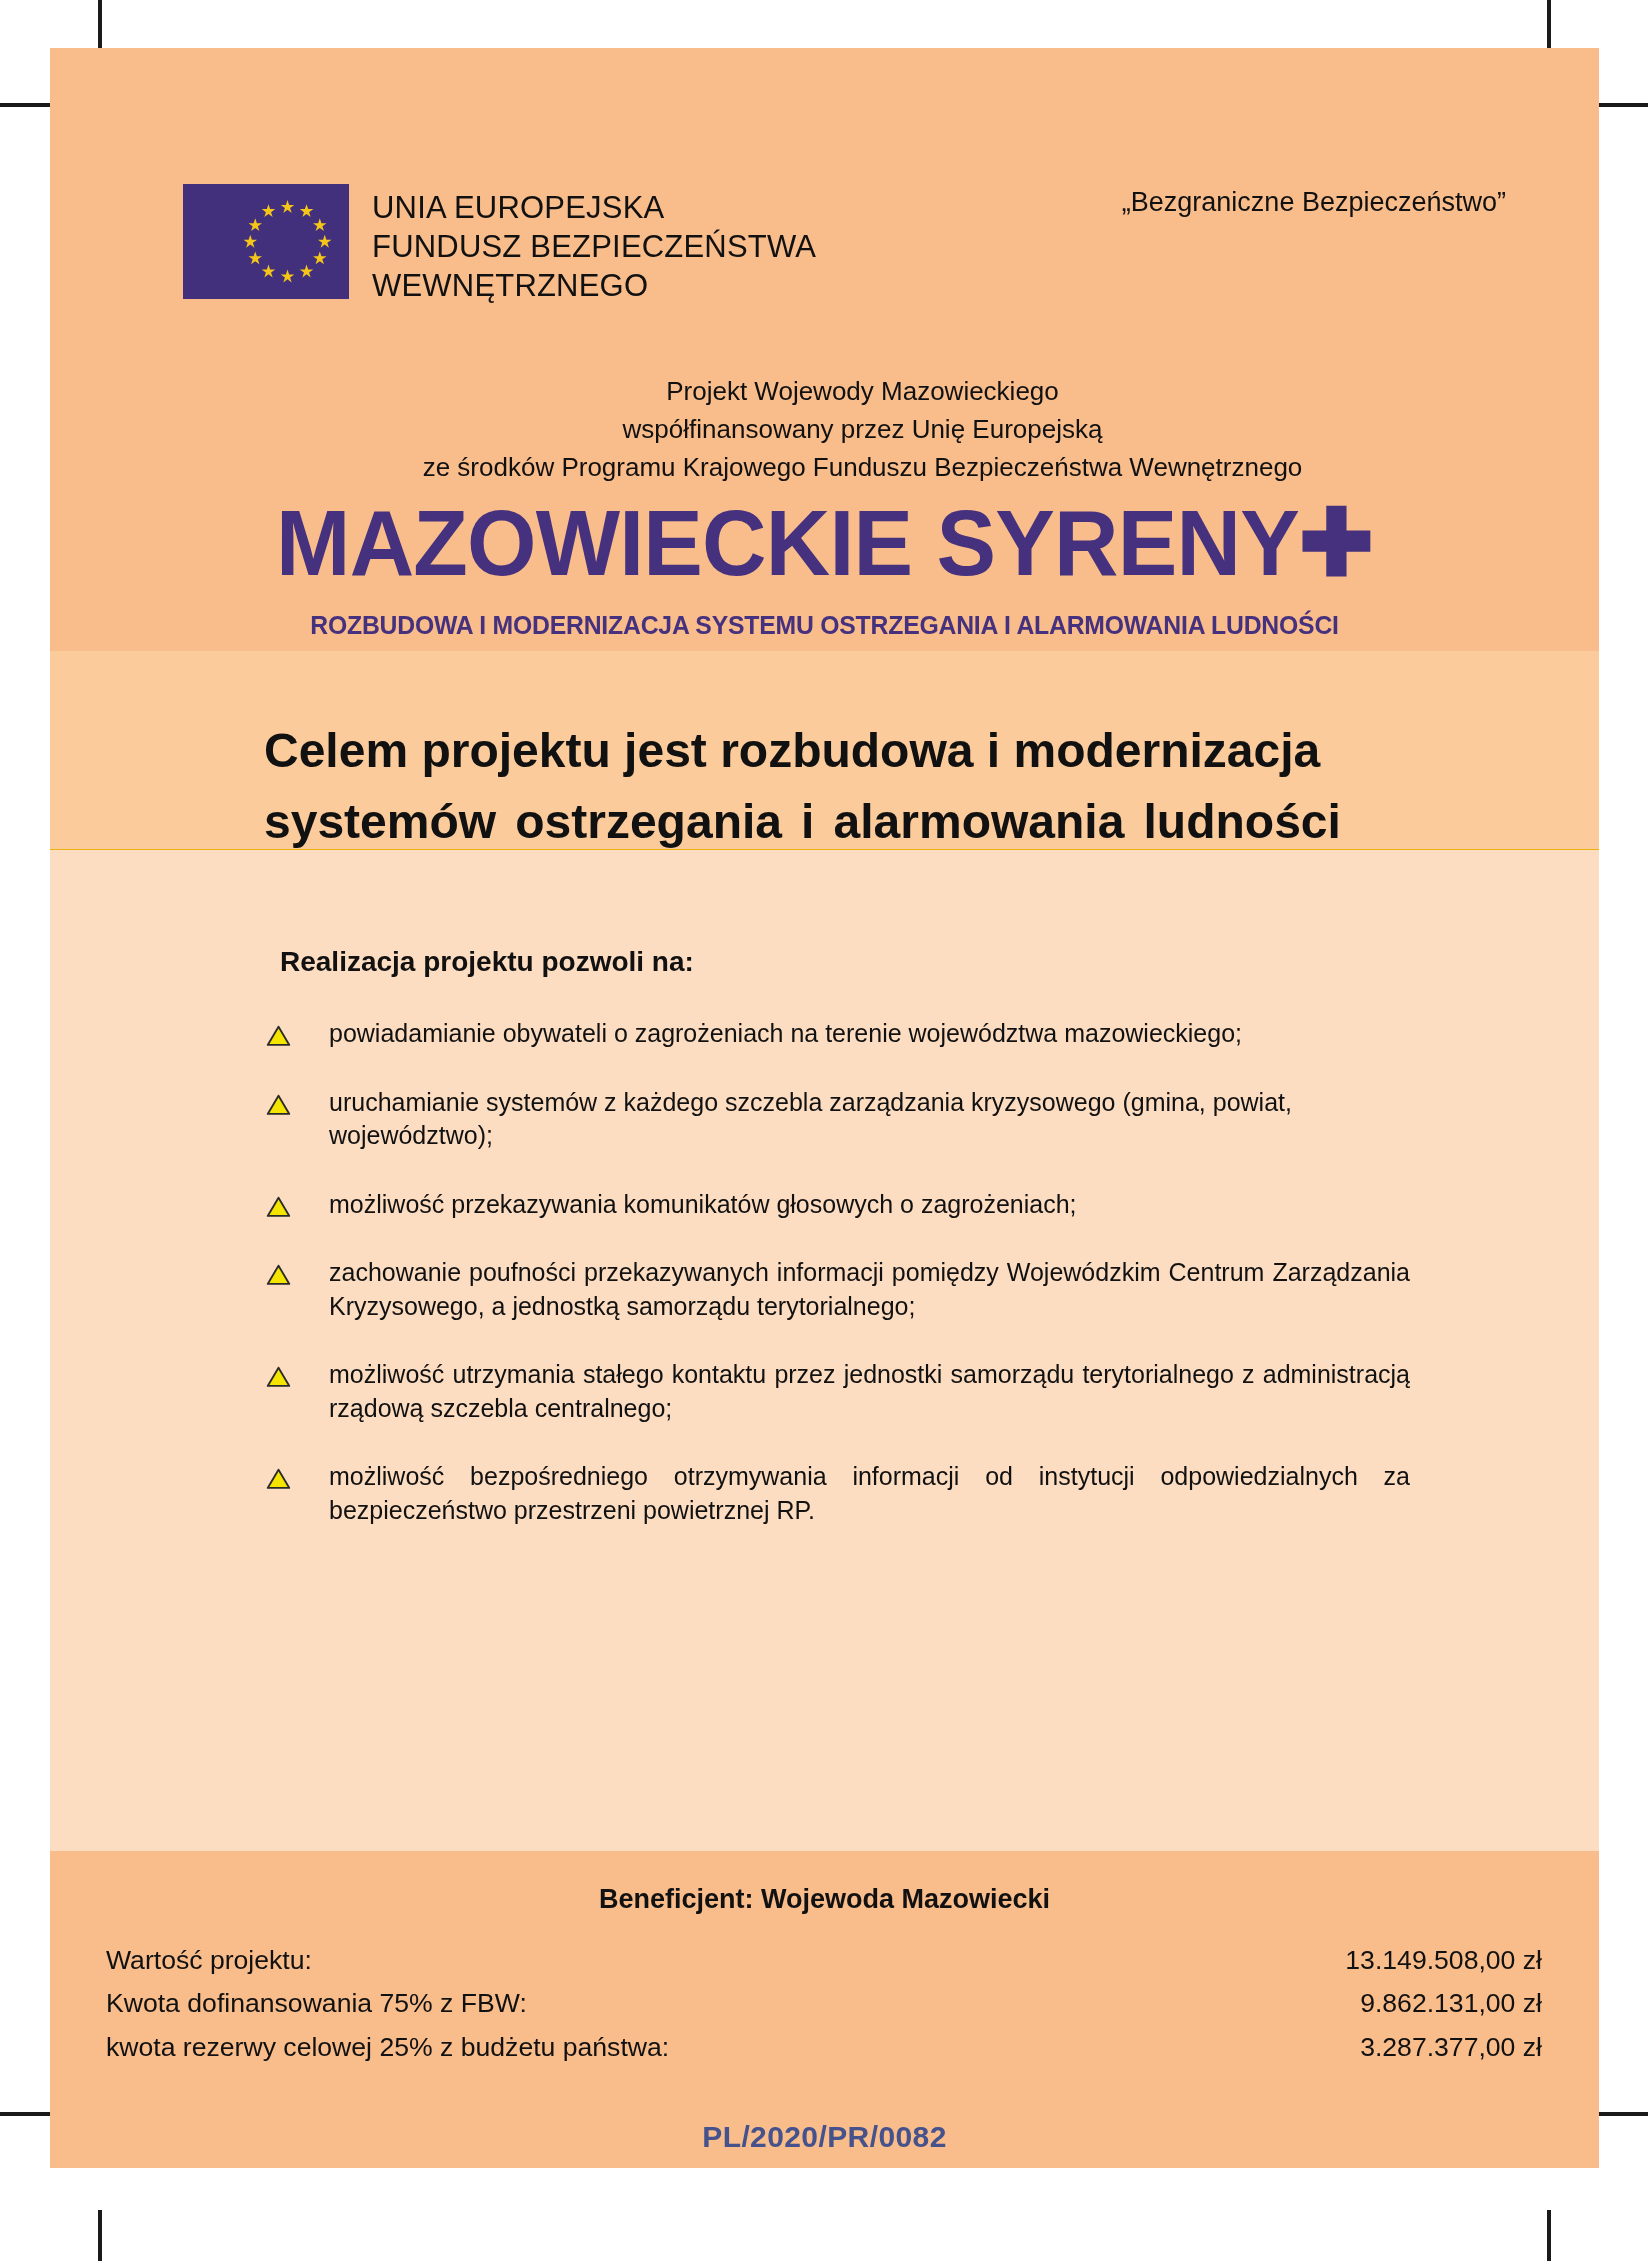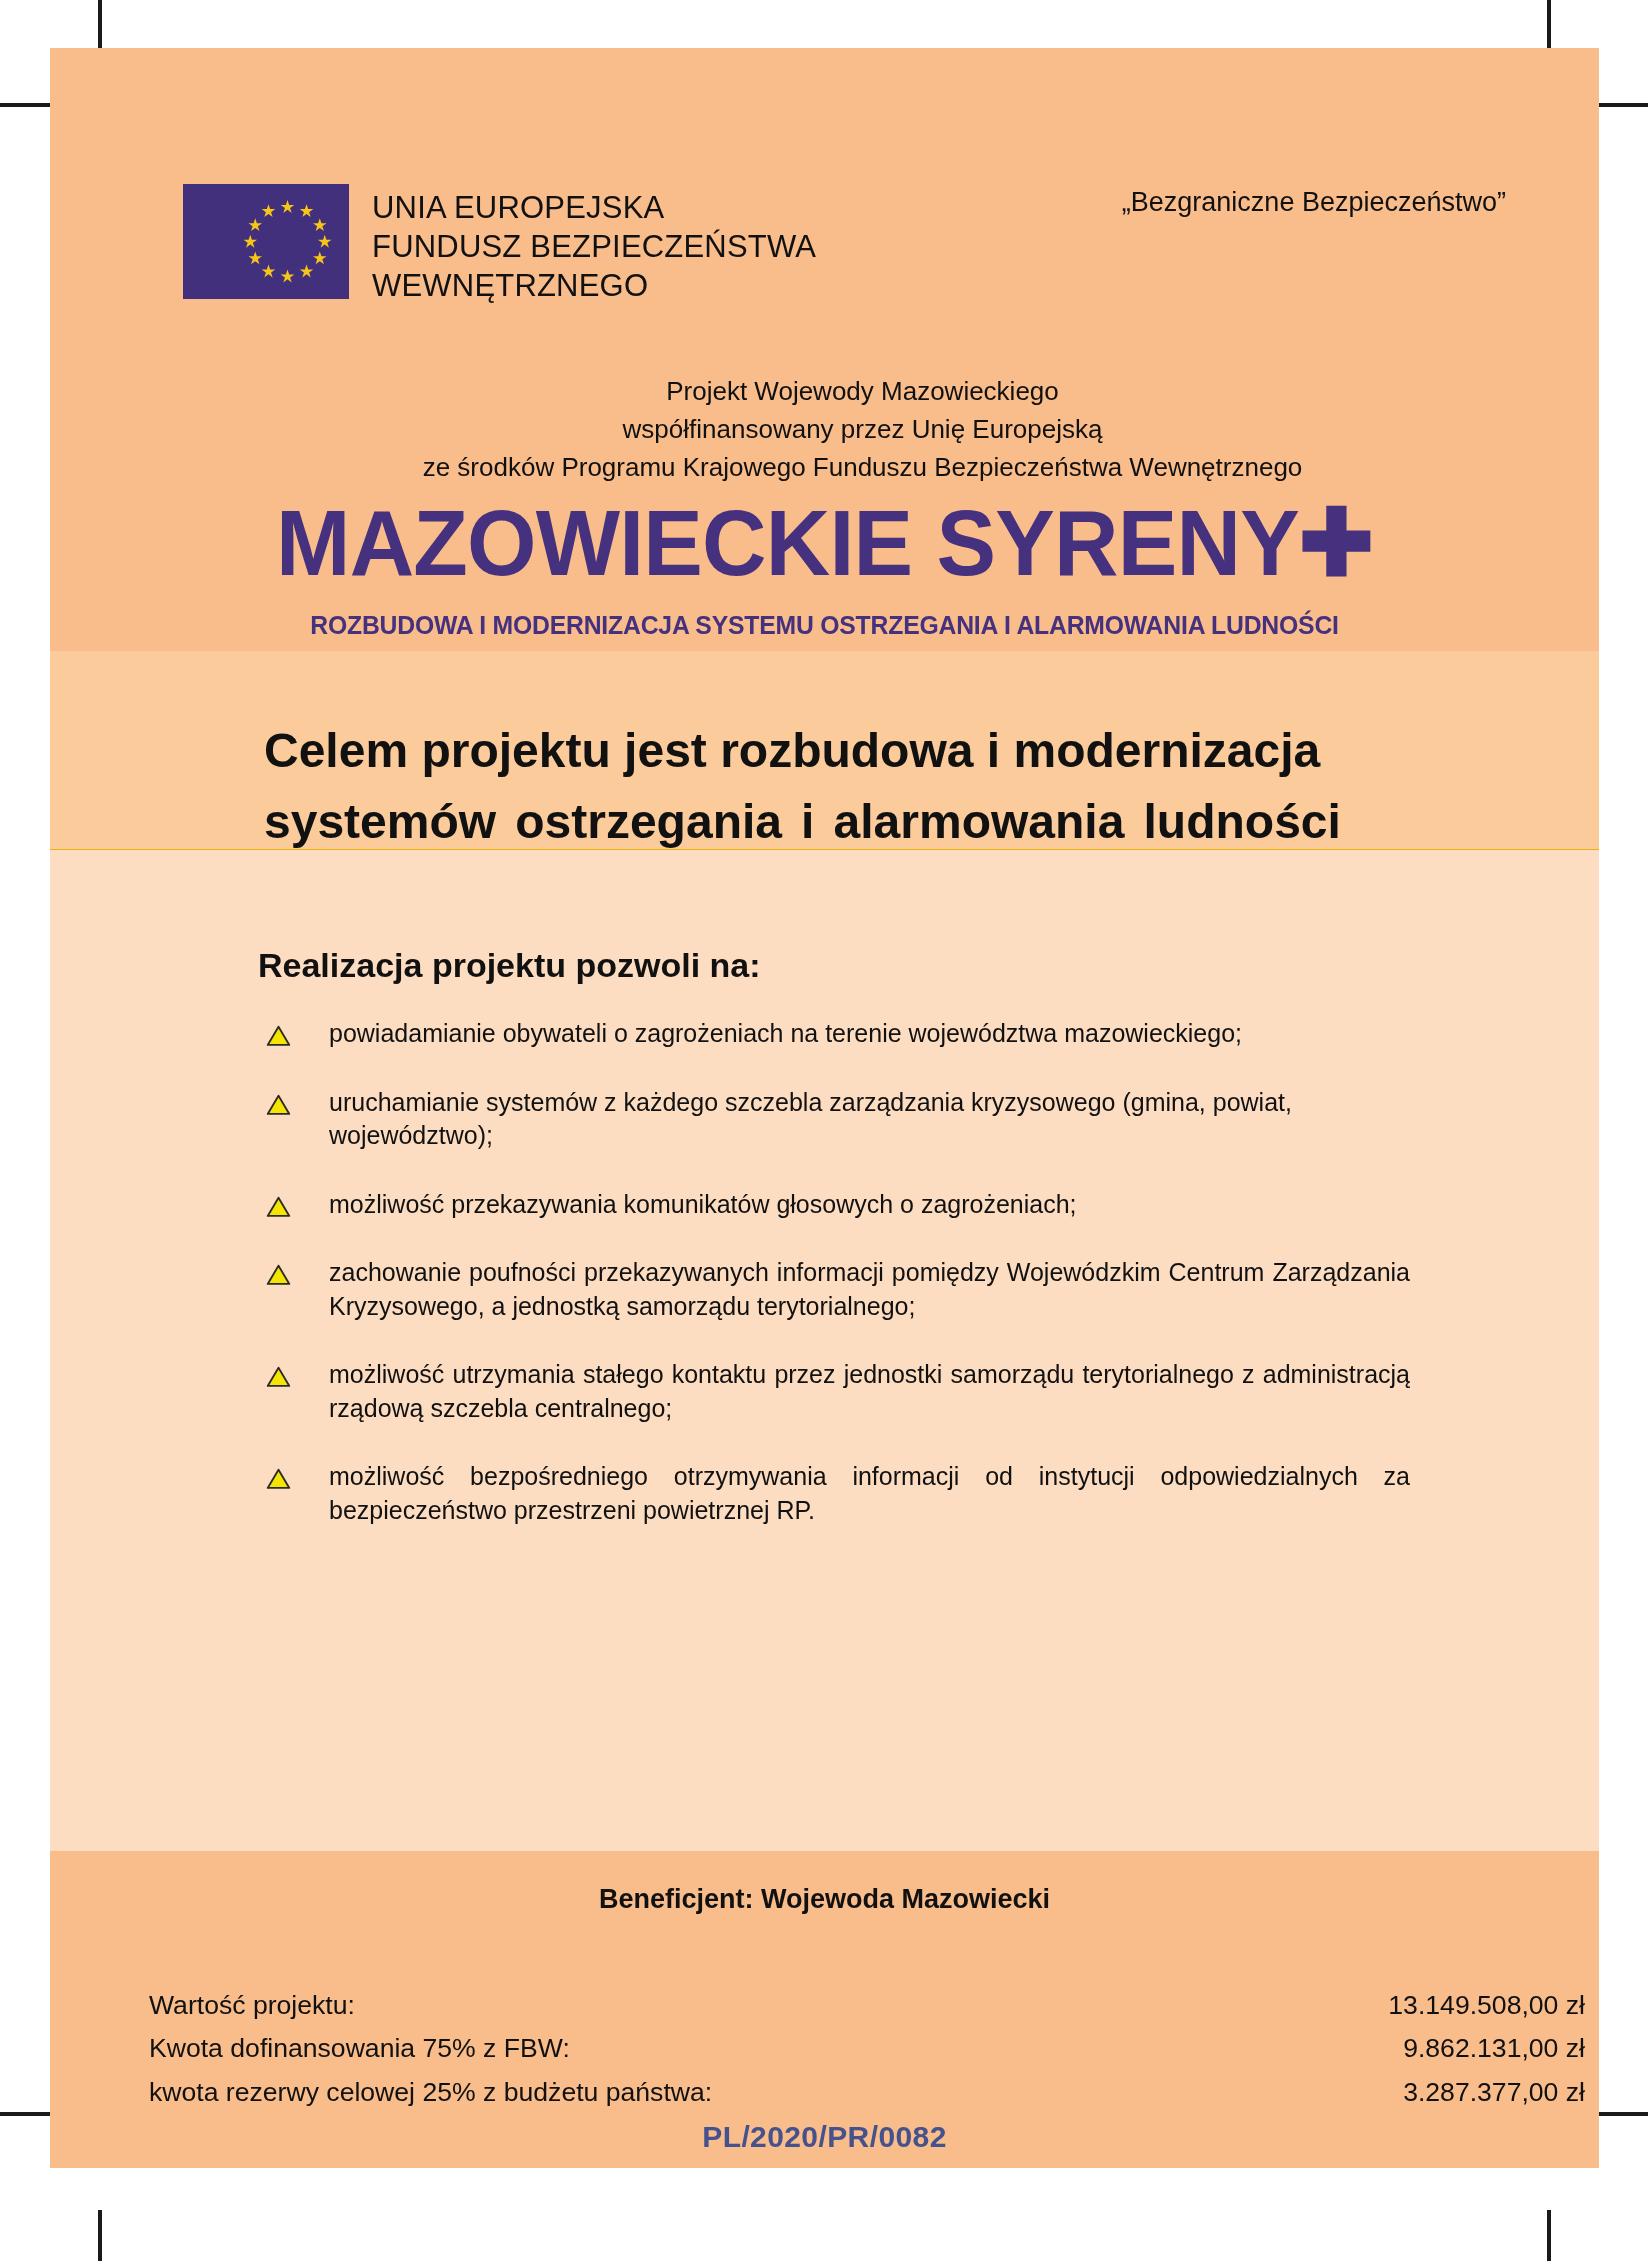--- a/index.html
+++ b/index.html
@@ -143,22 +143,22 @@
     line-height: 1.48;
     margin-top: 28px;
   }
   .goal .l1 { text-align: left; }
   .goal .l2 { text-align: left; word-spacing: 5.8px; }
 
   
   .body-head {
     position: absolute;
     top: 898px;
-    left: 208px;
-    font-size: 34px;
+    left: 230px;
+    font-size: 28px;
     font-weight: 700;
     color: #111111;
   }
   .bullets {
     position: absolute;
     top: 969px;
     left: 214px;
     width: 1146px;
   }
   .bullet {
@@ -189,24 +189,23 @@
     top: 1836px;
     left: 0;
     width: 100%;
     text-align: center;
     font-size: 27px;
     font-weight: 700;
     color: #111111;
   }
   .fin-table {
     position: absolute;
-    top: 1936px;
+    top: 1891px;
     left: 56px;
     width: 1436px;
-    margin-left: 43px;
   }
   .fin-row {
     display: flex;
     justify-content: space-between;
     align-items: baseline;
     font-size: 26.6px;
     line-height: 1.63;
     color: #111111;
   }
   .fin-row .val { white-space: nowrap; }

